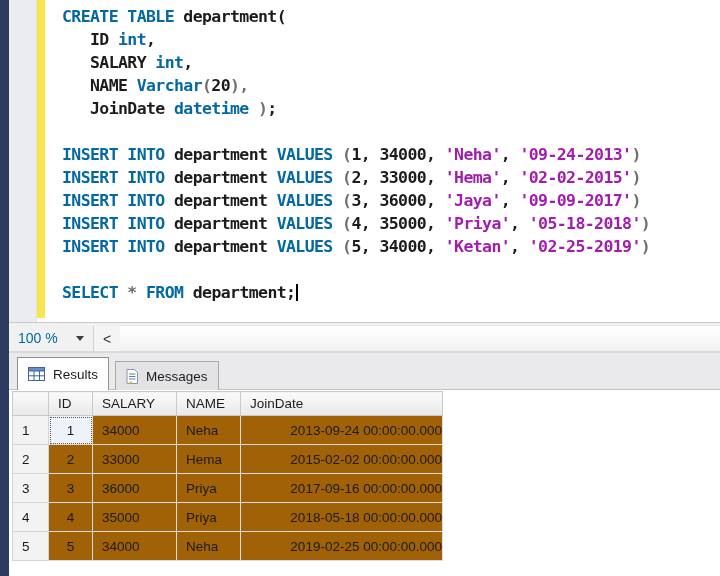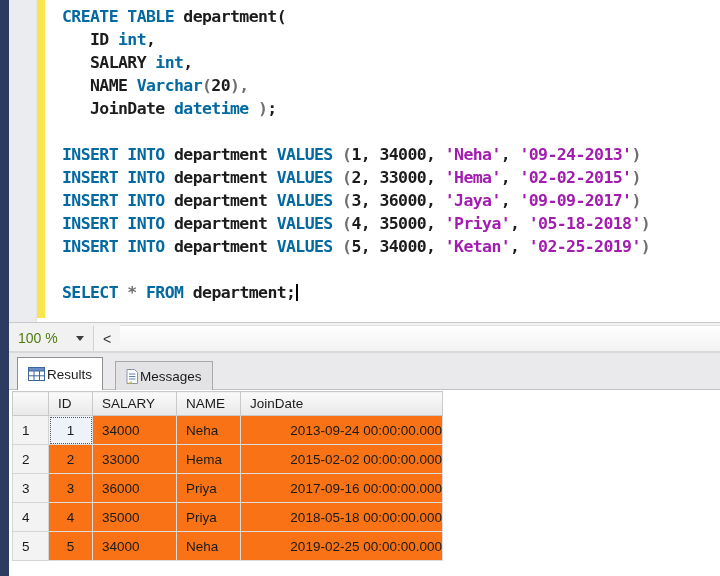--- a/index.html
+++ b/index.html
@@ -24,47 +24,47 @@
   .code-line{height:23px;}
   .tok-kw{color:#0369a1;}
   .tok-pl{color:#1c1c1c;text-align:right;}
   .tok-gy{color:#6f6f6f;}
   .tok-str{color:#a21caf;}
   .caret{display:inline-block;width:2px;height:17px;background:#000;vertical-align:-3px;margin-left:1px;}
 
   
   .scroll-row{position:absolute;left:9px;top:322px;width:711px;height:31px;background:#f1f1f1;border-top:1px solid #c9c9c9;box-sizing:border-box;}
   .zoom-control{position:absolute;left:0;top:0;width:84px;height:100%;display:flex;align-items:center;cursor:default;}
-  .zoom-label{font-size:14px;color:#4d7c0f;padding-left:9px;}
+  .zoom-label{font-size:14px;color:#0369a1;padding-left:9px;}
   .zoom-arrow{position:absolute;right:9px;top:13px;width:0;height:0;border-left:4px solid transparent;border-right:4px solid transparent;border-top:5px solid #3a3a3a;}
   .hscroll-left{position:absolute;left:84px;top:3px;width:26px;height:25px;border-left:1px solid #d2d2d2;display:flex;align-items:center;justify-content:center;font-size:14px;color:#333;background:#f4f4f4;}
   .hscroll-track{position:absolute;left:111px;top:2px;right:0;height:26px;background:linear-gradient(#ffffff,#f2f2f2);border-top:1px solid #e4e4e4;}
   .scroll-row-shadow{position:absolute;left:0;bottom:0;width:100%;height:2px;background:#d9d9d9;}
 
   
   .results{position:absolute;left:9px;top:353px;width:711px;height:223px;background:#fff;}
   .tab-strip{position:absolute;left:0;top:0;width:100%;height:37px;background:#eaeaec;border-bottom:1px solid #c2c2c2;box-sizing:border-box;}
-  .tab{position:absolute;bottom:-1px;display:flex;align-items:center;gap:2px;padding:0 10px;font-size:13.5px;color:#1b1b1b;box-sizing:border-box;cursor:default;}
+  .tab{position:absolute;bottom:-1px;display:flex;align-items:center;gap:8px;padding:0 10px;font-size:13.5px;color:#1b1b1b;box-sizing:border-box;cursor:default;}
   .tab.active{left:8px;height:33px;background:#ffffff;border:1px solid #919191;border-bottom:none;z-index:2;}
   .tab.inactive{left:106px;height:29px;background:#e3e3e5;border:1px solid #a9a9a9;border-bottom:none;}
 
   
   .icon-grid{width:17px;height:14px;display:inline-block;}
   .icon-page{width:12px;height:15px;display:inline-block;}
 
   
   .grid-wrap{position:absolute;left:3px;top:38px;}
   table.grid{border-collapse:collapse;font-size:13.5px;color:#1b1b1b;table-layout:fixed;}
   table.grid th{
     height:24px;font-weight:normal;text-align:left;padding:0 0 0 9px;
     background:linear-gradient(#fafafa,#e9e9e9);
     border:1px solid #c9c9c9;box-sizing:border-box;
   }
   table.grid td{
-    height:29px;padding:0 0 0 9px;background:#f97316;
+    height:29px;padding:0 0 0 9px;background:#a16207;
     border:1px solid #dcdcdc;box-sizing:border-box;
   }
   table.grid td.rowhdr{background:#f3f3f4;border-color:#d4d4d4;}
   .w-corner{width:36px;}
   .w-id{width:44px;}
   .w-salary{width:84px;}
   .w-name{width:64px;}
   .w-join{width:202px;text-align:right;}
   table.grid td.col0{text-align:center;padding-left:0;}
   table.grid td.selected{

